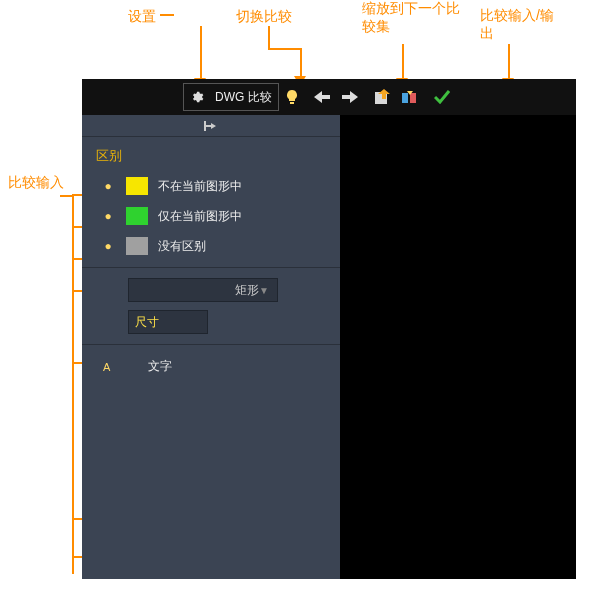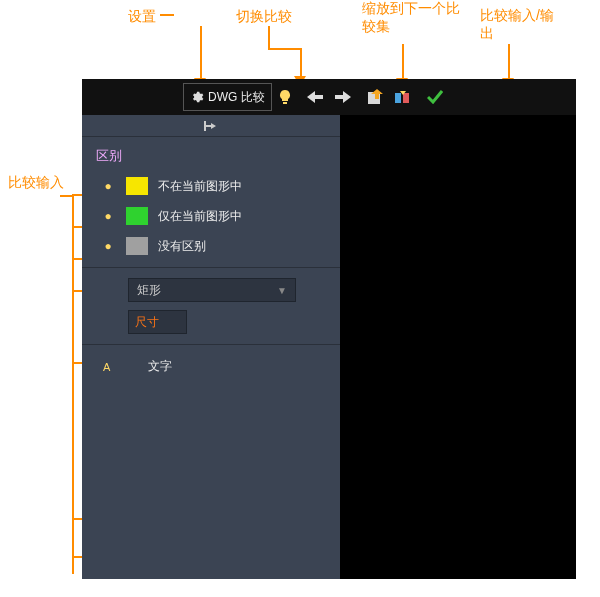--- a/index.html
+++ b/index.html
@@ -8,35 +8,35 @@
   .arrow-line { position: absolute; background: #ff8c00; }
   .arrow-head { position: absolute; width: 0; height: 0; }
   .arrow-down { border-left: 6px solid transparent; border-right: 6px solid transparent; border-top: 10px solid #ff8c00; }
   .bracket { position: absolute; border-left: 2px solid #ff8c00; }
   .bracket-tick { position: absolute; width: 10px; height: 2px; background: #ff8c00; }
   .circle { position: absolute; border: 3px solid #ff8c00; border-radius: 50%; }
 
   .app { position: absolute; left: 82px; top: 79px; width: 494px; height: 500px; background: #000; }
   .toolbar { height: 36px; background: #111; display: flex; align-items: center; padding-left: 100px; }
   .tb-btn { display: flex; align-items: center; justify-content: center; height: 28px; padding: 0 5px; margin: 0 1px; color: #ddd; }
-  .tb-btn.boxed { border: 1px solid #555; padding: 8px 6px; }
+  .tb-btn.boxed { border: 1px solid #555; padding: 8px 6px; gap: 7px; }
   .tb-label { color: #eee; font-size: 12px; margin-left: 4px; }
   .tb-sep { flex: 0 0 auto; width: 4px; }
 
   .panel { position: absolute; left: 0; top: 36px; width: 258px; height: 464px; background: #3b4453; color: #e8e8e8; font-size: 13px; }
   .pin-bar { height: 22px; display: flex; justify-content: center; align-items: center; border-bottom: 1px solid #2a303a; }
-  .section-title { padding: 10px 0 6px 14px; font-size: 13px; color: #f0abfc; }
+  .section-title { padding: 10px 0 6px 14px; font-size: 13px; color: #eab308; }
   .row { display: flex; align-items: center; height: 30px; padding-left: 18px; }
   .bulb { width: 16px; display: flex; justify-content: center; color: #ffd966; font-size: 12px; }
   .swatch { width: 22px; height: 18px; margin: 0 10px; }
   .row-label { color: #eee; font-size: 12px; }
   .subrow { padding-left: 46px; display: flex; align-items: center; height: 32px; }
-  .dropdown { background: #2d3440; border: 1px solid #1f252e; color: #ccc; width: 168px; height: 24px; display: flex; align-items: center; justify-content: space-between; padding: 0 8px; font-size: 12px; }
+  .dropdown { background: #2d3440; border: 1px solid #1f252e; color: #ccc; width: 150px; height: 24px; display: flex; align-items: center; justify-content: flex-end; padding: 0 8px; font-size: 12px; }
   .dd-arrow { color: #888; font-size: 10px; }
-  .textbox { background: #2d3440; border: 1px solid #1f252e; color: #f97316; width: 59px; height: 24px; display: flex; align-items: center; padding: 0 6px; font-size: 12px; }
+  .textbox { background: #2d3440; border: 1px solid #1f252e; color: #fde047; width: 80px; height: 24px; display: flex; align-items: center; padding: 0 6px; font-size: 12px; }
   .sep { height: 1px; background: #2a303a; margin: 6px 0; }
   .icon { display: inline-flex; align-items: center; justify-content: center; }
   svg { display: block; }
 </style>
 </head>
 <body>
 
 <div class="annot" style="left:128px;top:8px;">设置</div>
 <div class="arrow-line" style="left:160px;top:14px;width:14px;height:2px;"></div>
 <div class="annot" style="left:236px;top:8px;">切换比较</div>

